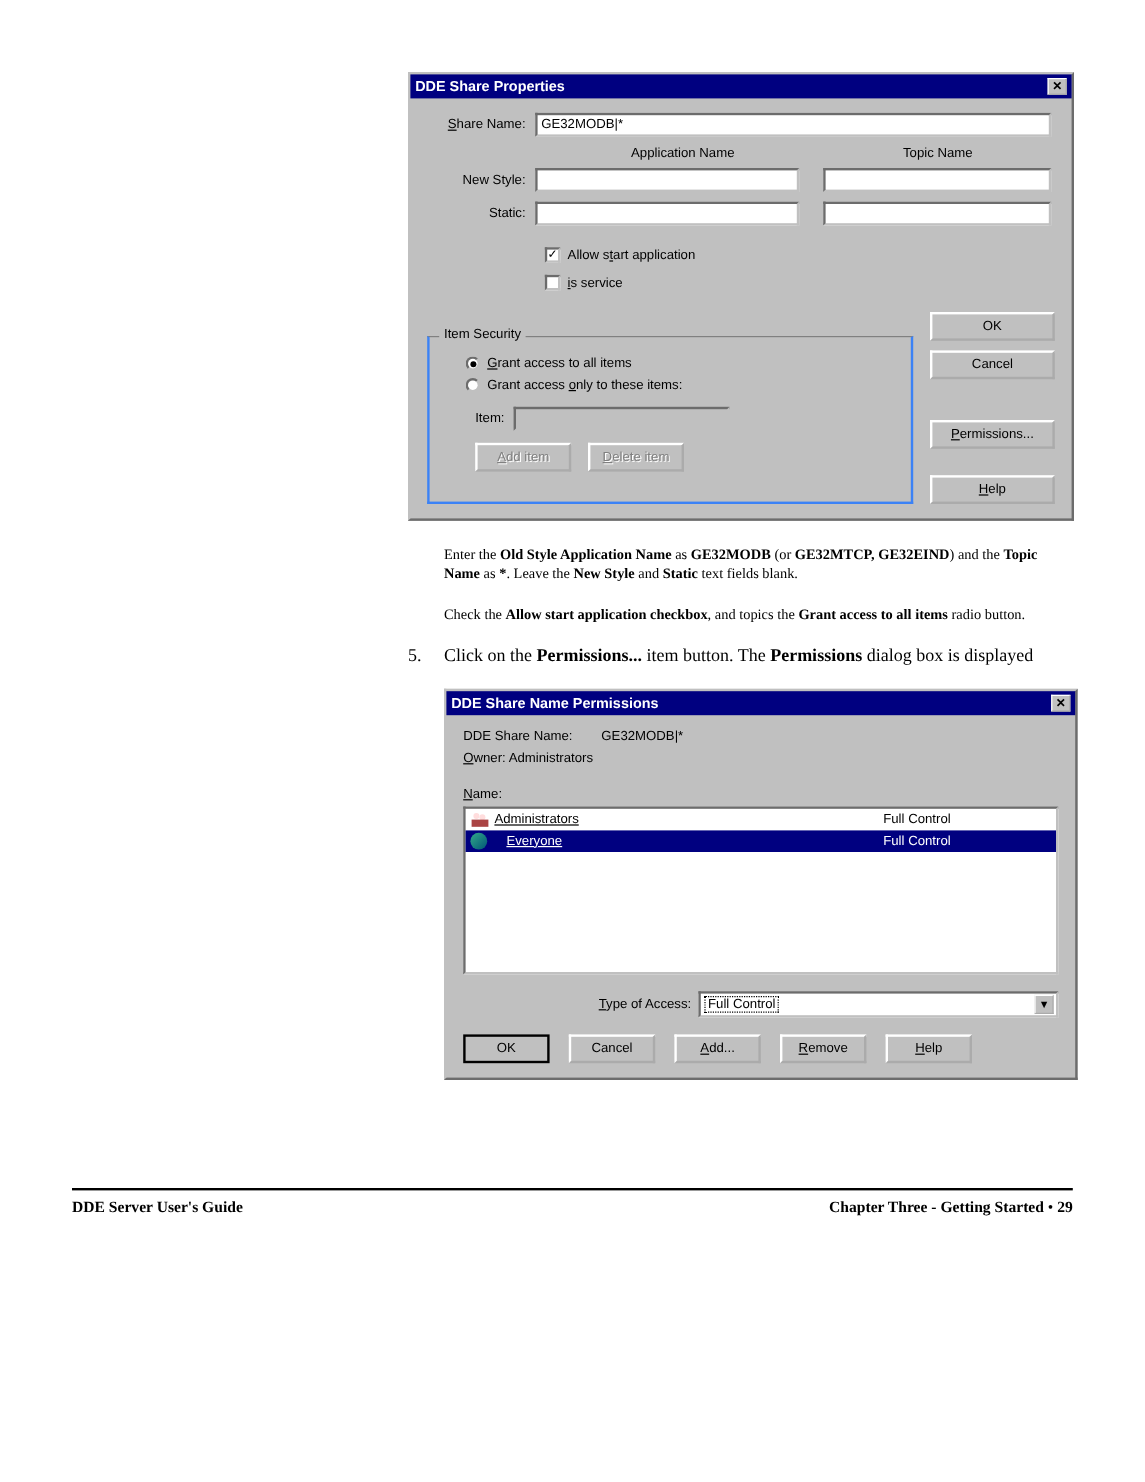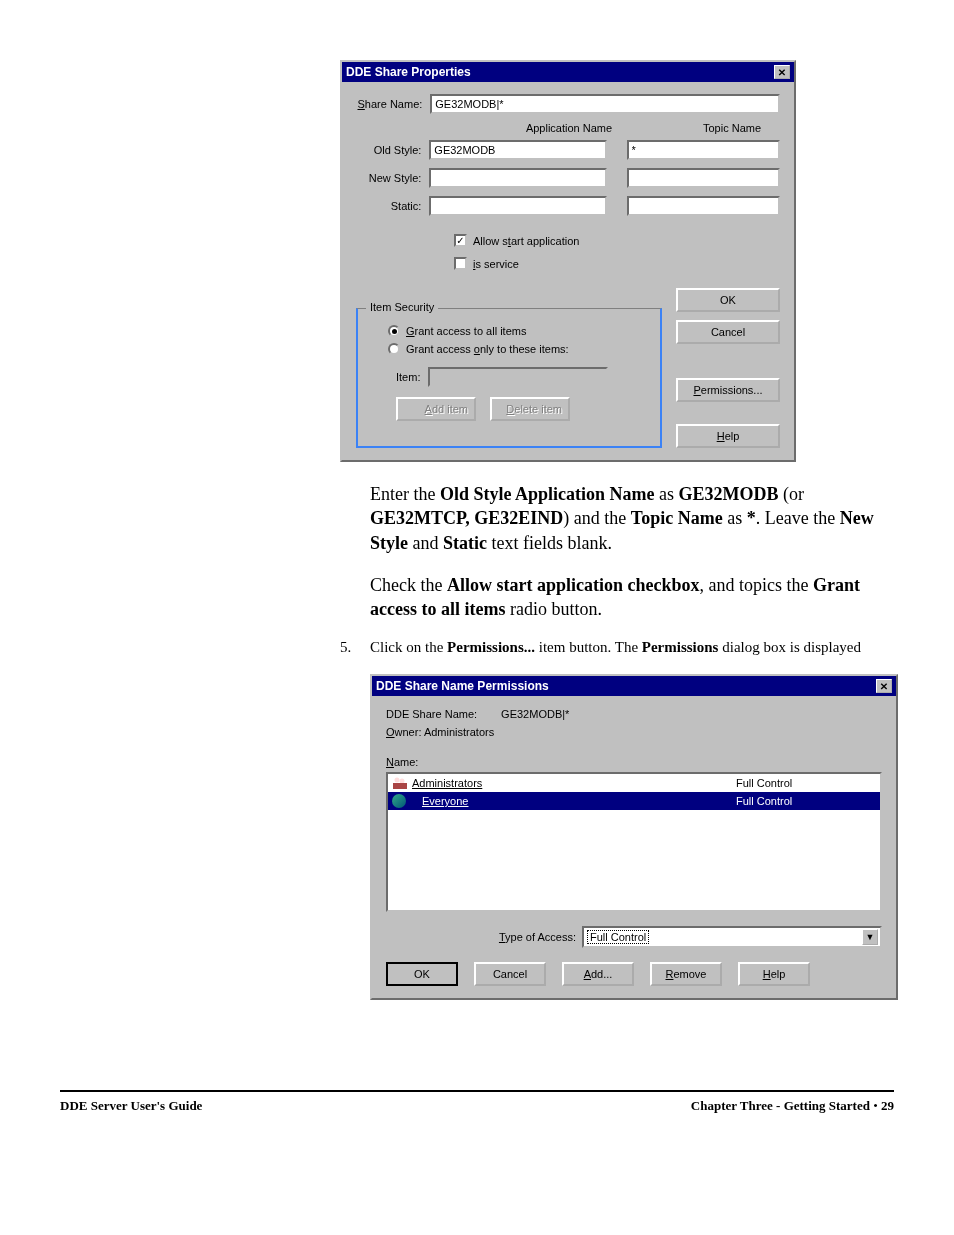--- a/index.html
+++ b/index.html
@@ -102,30 +102,30 @@
   .win-btn {
     background:#c0c0c0;
     border: 2px outset #fff;
     min-width: 80px;
     height: 24px;
     font-family: inherit;
     font-size: 11px;
     padding: 0 6px;
     cursor: pointer;
   }
-  .win-btn.disabled { color:#808080; text-shadow: 1px 1px 0 #fff; text-align: right; }
+  .win-btn.disabled { color:#808080; text-shadow: 1px 1px 0 #fff; }
   .item-section {
     position: relative;
   }
   .item-row { margin: 12px 0 10px 28px; display:flex; align-items:center; gap:8px;}
   .item-row .win-input { width: 180px; background:#c0c0c0;}
   .item-btns { margin-left: 28px; display:flex; gap:14px;}
   .body-text {
     font-family: "Times New Roman", serif;
-    font-size: 18px;
+    font-size: 12px;
     margin: 18px 0 18px 30px;
     line-height: 1.35;
   }
   .numlist { display:flex; }
   .numlist .num { width: 30px; font-family:"Times New Roman",serif; font-size:15px;}
   .numlist .txt { flex:1; font-family:"Times New Roman",serif; font-size:15px;}
   .perm-dialog {
     width: 528px;
     margin-left: 30px;
   }
@@ -173,42 +173,37 @@
   .footer .left { font-weight: bold; }
   .footer .right b { font-weight: bold; }
   .und { text-decoration: underline; }
 </style>
 </head>
 <body>
 
 <div class="page">
   <div class="content-indent">
 
-    <div class="dialog" style="width:456px;">
+    <div class="dialog" style="width:555px;">
       <div class="titlebar">
         <span>DDE Share Properties</span>
         <div class="closebtn">✕</div>
       </div>
       <div class="dlg-body">
         <div class="row">
           <div class="lbl-right"><span class="und">S</span>hare Name:</div>
           <input class="win-input" style="width: 430px;" value="GE32MODB|*">
         </div>
 
         <div class="cols-hdr">
           <div class="spacer"></div>
           <div class="col-a">Application Name</div>
           <div class="col-b">Topic Name</div>
         </div>
 
-        <div class="two-input-row">
-          <div class="lbl-right">Old Style:</div>
-          <input class="win-input in-a" value="GE32MODB" style="">
-          <input class="win-input in-b" value="*" style="">
-        </div>
         <div class="two-input-row">
           <div class="lbl-right">New Style:</div>
           <input class="win-input in-a" value="" style="">
           <input class="win-input in-b" value="" style="">
         </div>
         <div class="two-input-row">
           <div class="lbl-right">Static:</div>
           <input class="win-input in-a" value="" style="">
           <input class="win-input in-b" value="" style="">
         </div>

